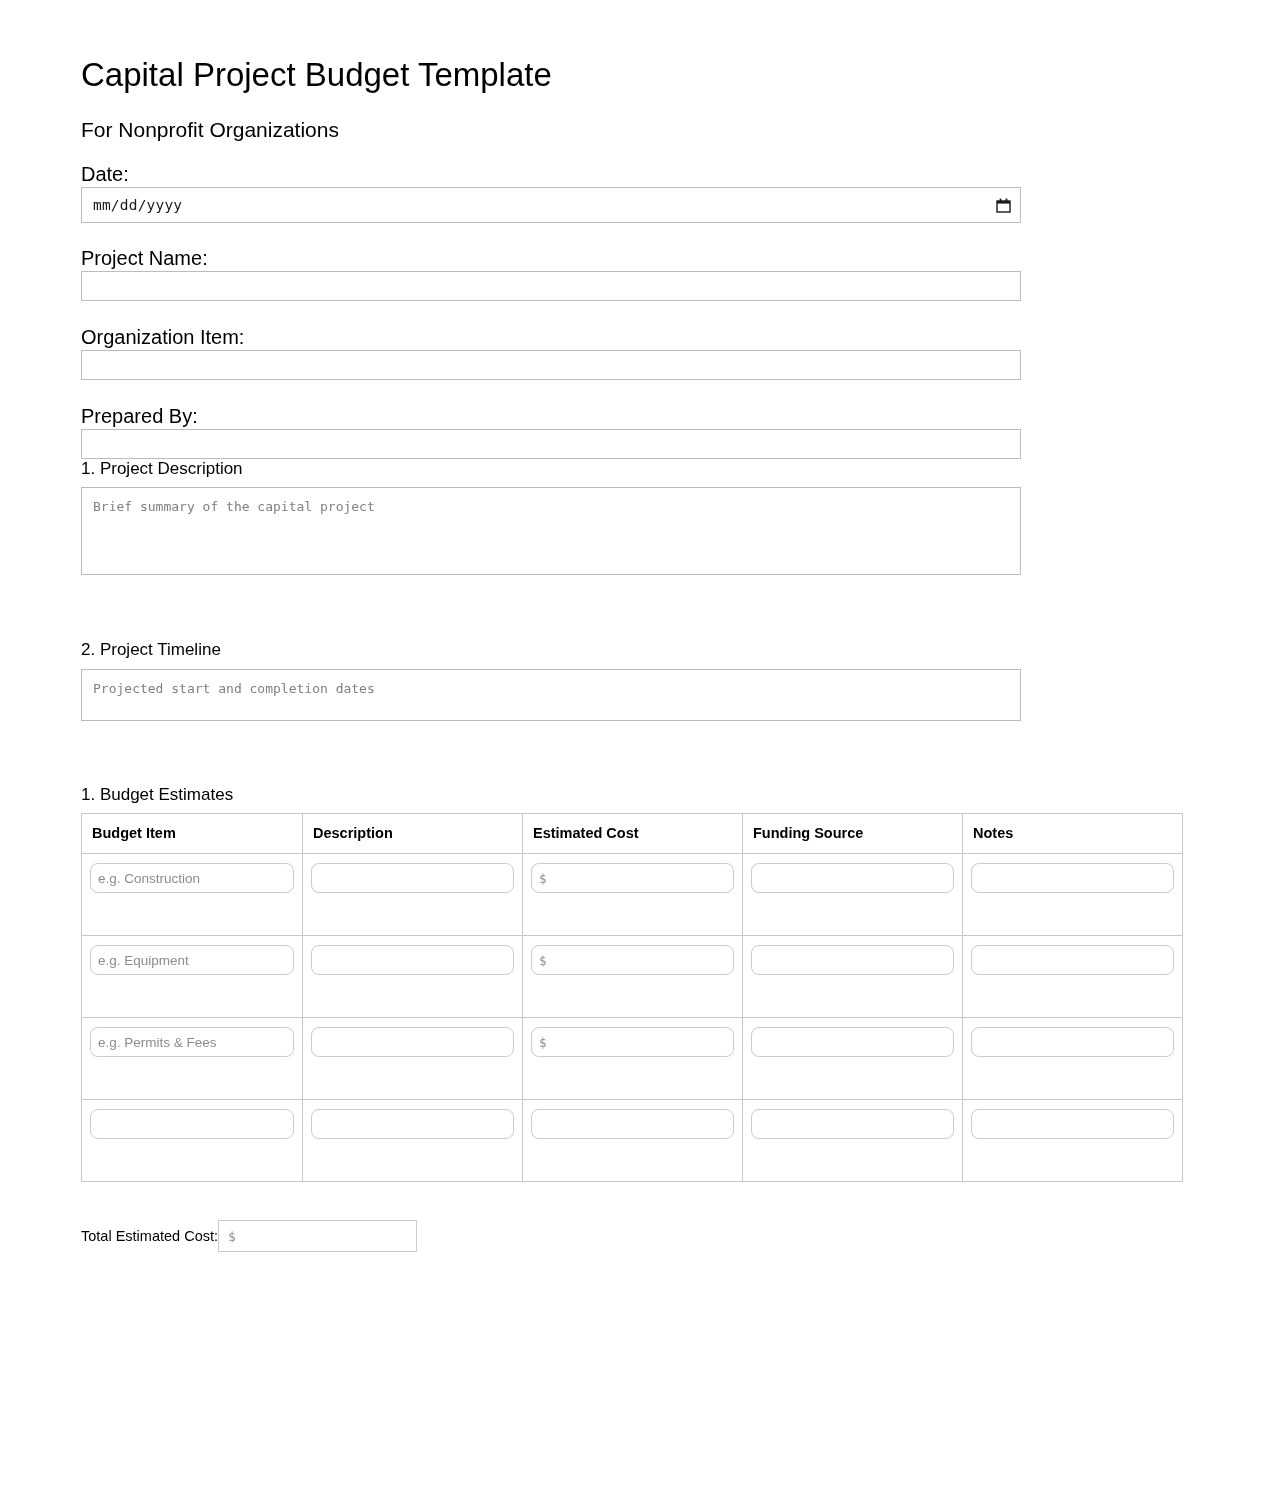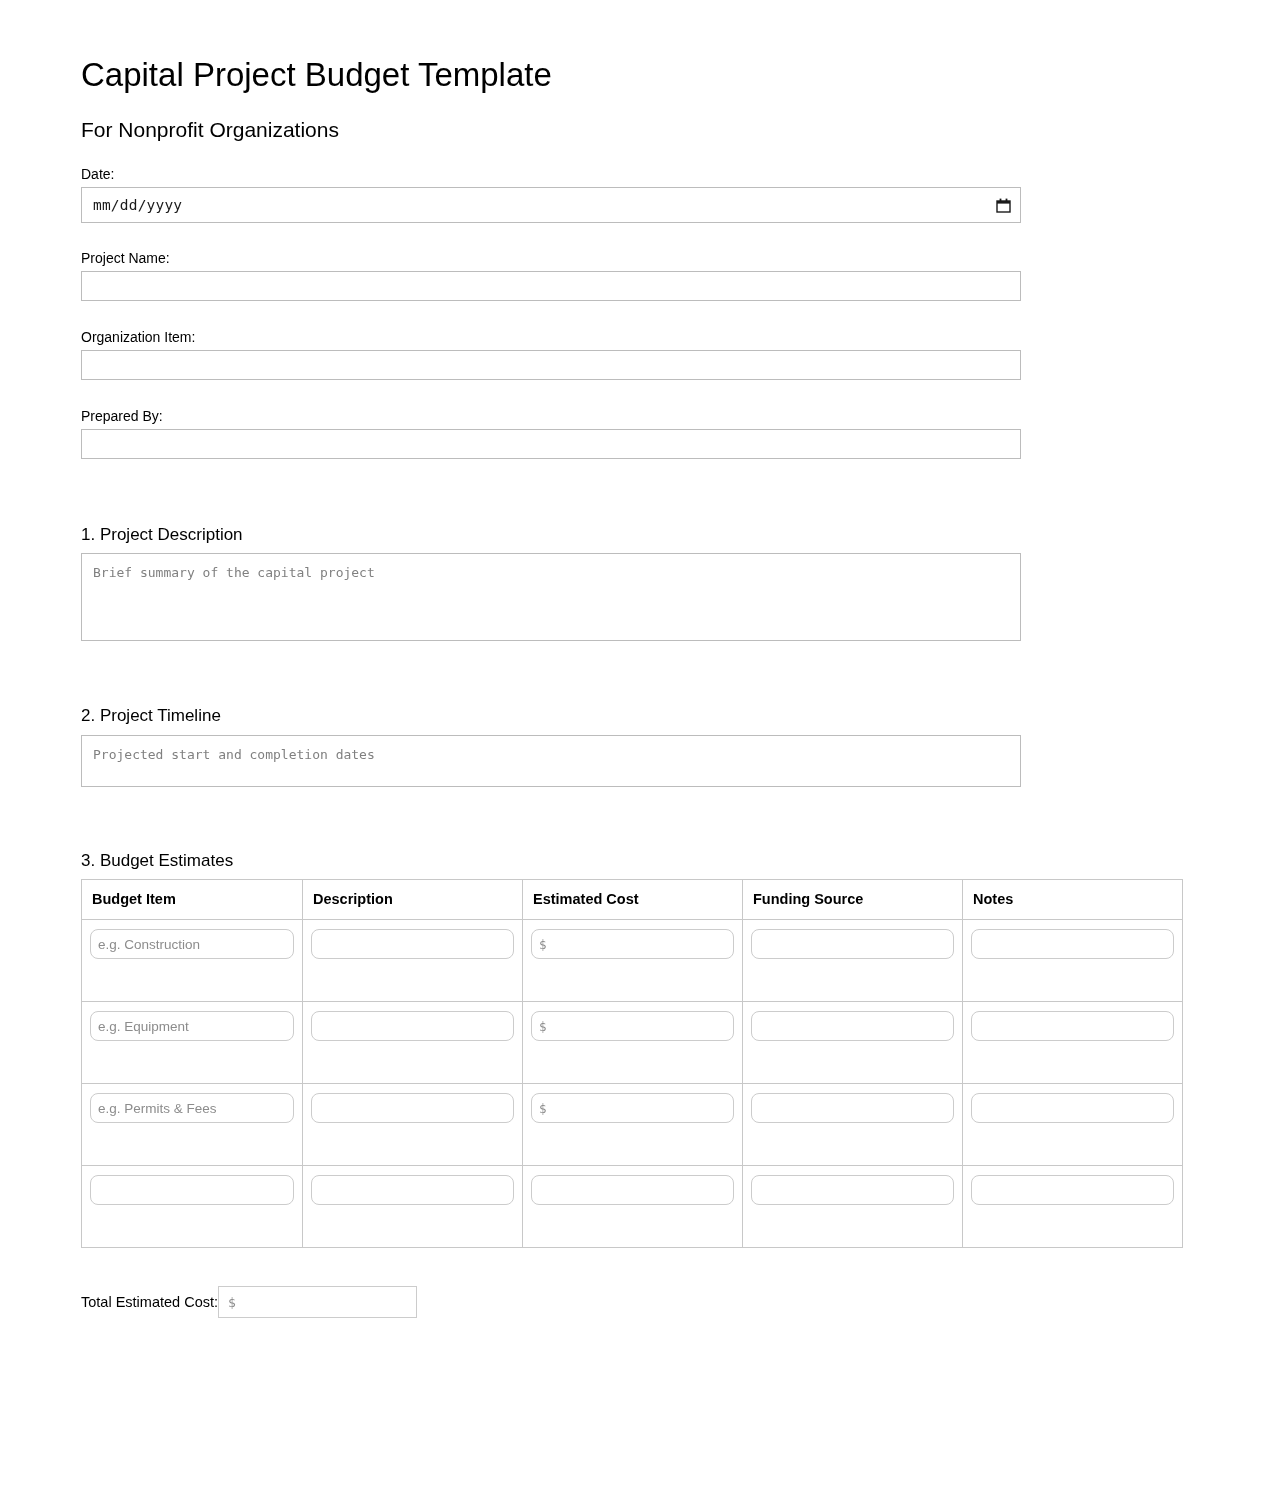--- a/index.html
+++ b/index.html
@@ -36,21 +36,21 @@
     line-height: 1.15;
     margin: 24px 0 0 0;
   }
 
   
   .field-block {
     margin-top: 22px;
   }
   .field-label {
     display: block;
-    font-size: 14px;
+    font-size: 20px;
     line-height: 16px;
     margin-bottom: 5px;
   }
   .text-input {
     display: block;
     box-sizing: border-box;
     width: 100%;
     height: 30px;
     border: 1px solid #bcbcbc;
     background: #ffffff;
@@ -87,21 +87,21 @@
     flex: 0 0 auto;
   }
 
   
   .section-head {
     font-size: 17px;
     font-weight: normal;
     margin: 0 0 8px 0;
     line-height: 1.2;
   }
-  .section-1 { margin-top: 66px; }
+  .section-1 { }
   .section-2 { margin-top: 65px; }
   .section-3 { margin-top: 64px; }
 
   .textarea-box {
     box-sizing: border-box;
     width: 100%;
     border: 1px solid #bcbcbc;
     background: #ffffff;
     font-family: "DejaVu Sans Mono", "Liberation Mono", monospace;
     font-size: 13px;
@@ -240,21 +240,21 @@
     <h3 class="section-head">1. Project Description</h3>
     <textarea class="textarea-box ta-description" placeholder="Brief summary of the capital project" style=""></textarea>
   </div>
 
   <div class="section-2">
     <h3 class="section-head">2. Project Timeline</h3>
     <textarea class="textarea-box ta-timeline" placeholder="Projected start and completion dates" style=""></textarea>
   </div>
 
   <div class="section-3">
-    <h3 class="section-head">3. Budget Estimates</h3>
+    <h3 class="section-head">1. Budget Estimates</h3>
 
     <table class="budget">
       <colgroup>
         <col class="c-item">
           <col class="c-desc">
           <col class="c-cost">
           <col class="c-fund">
           <col class="c-notes">
       </colgroup>
       <thead>

